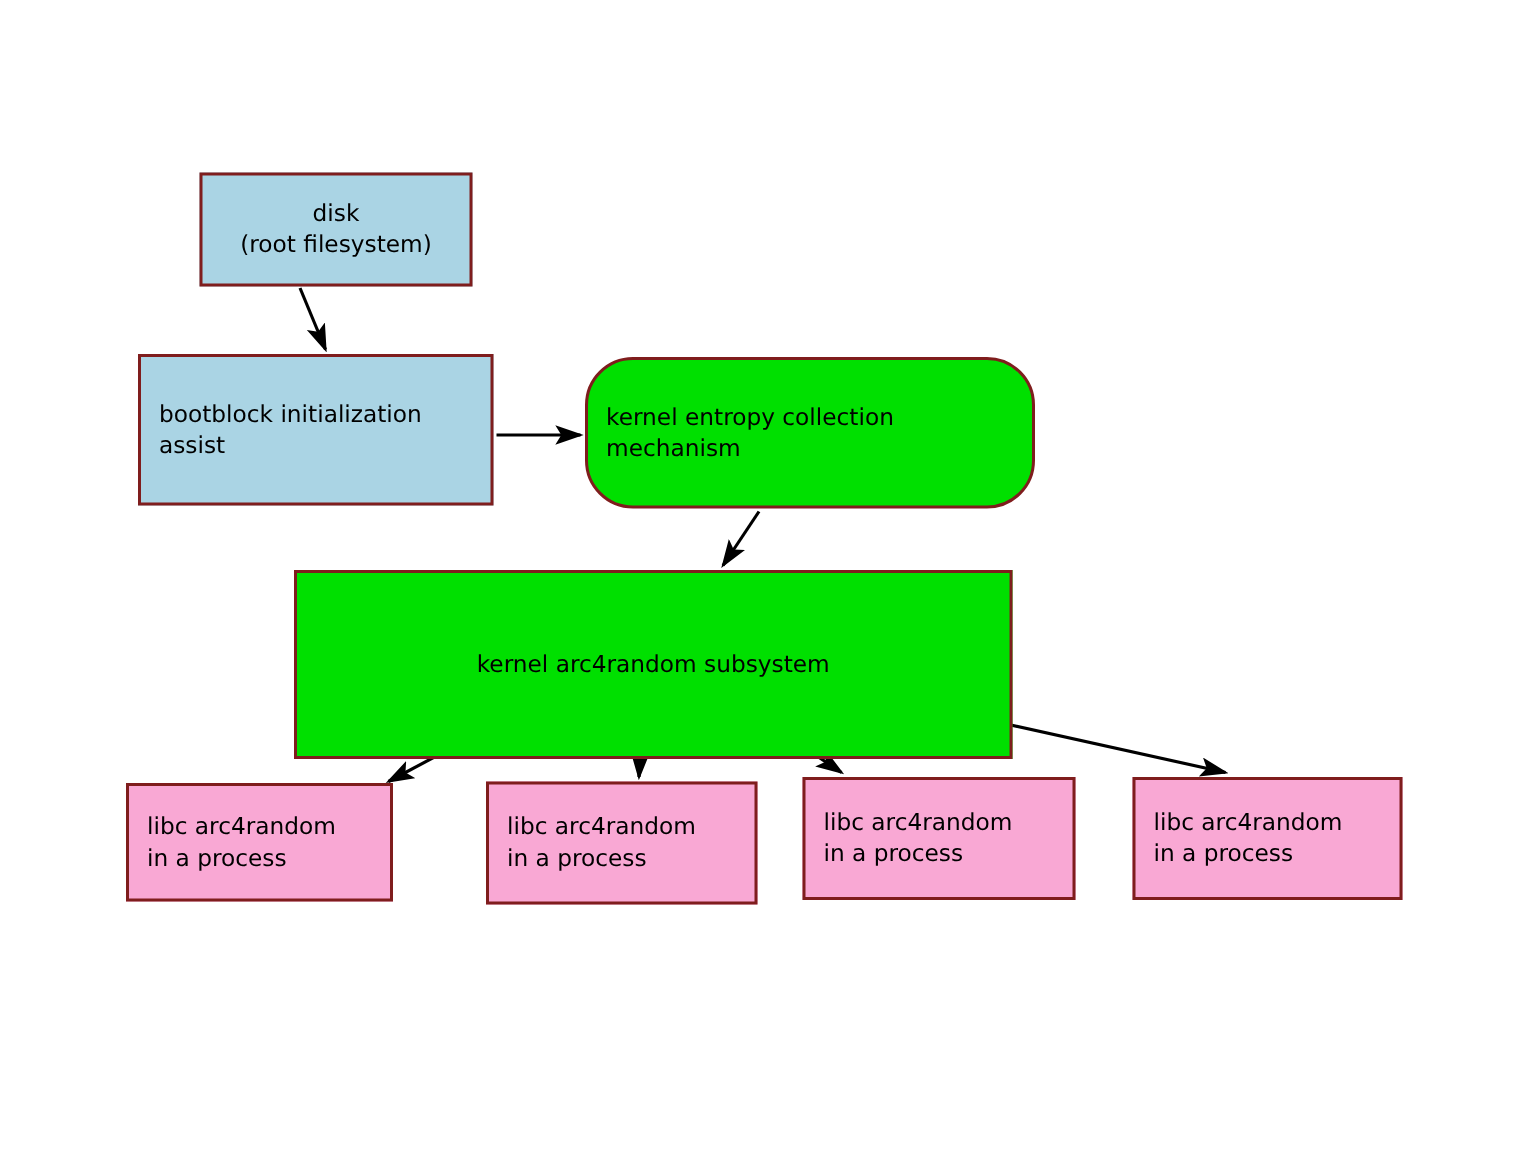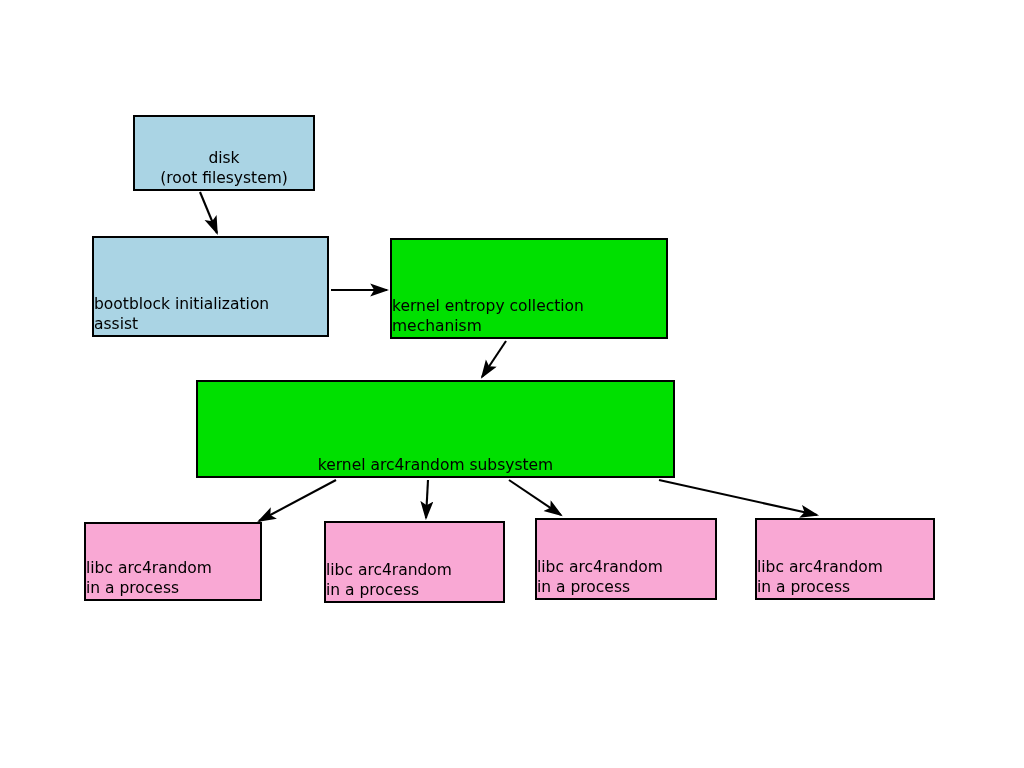--- a/index.html
+++ b/index.html
@@ -37,34 +37,34 @@
     font-family: "DejaVu Sans", sans-serif;
     font-weight: bold;
     font-size: 27px;
     letter-spacing: 1.2px;
     color: #000000;
     white-space: pre;
   }
   .node {
     position: absolute;
     box-sizing: border-box;
-    border: 2px solid #000000;
+    border: 2px solid #7f1d1d;
     color: #000000;
     font-size: 15.5px;
     line-height: 1.33;
     display: flex;
     flex-direction: column;
-    justify-content: flex-end;
+    justify-content: center;
     white-space: pre-line;
   }
   .node.fill-blue  { background: #aad4e4; }
   .node.fill-green { background: #00e000; }
   .node.fill-orange{ background: #f9a8d4; }
   .node.align-center { align-items: center; text-align: center; }
-  .node.align-left   { align-items: flex-start; text-align: left; padding-left: 0; }
+  .node.align-left   { align-items: flex-start; text-align: left; padding-left: 12px; }
   .node .label { display: block; }
 </style>
 </head>
 <body>
 
 <div id="canvas">
 
 
   <svg id="edges" viewBox="0 0 1024 768" width="1024" height="768" xmlns="http://www.w3.org/2000/svg">
     <defs>
@@ -81,23 +81,23 @@
         <line x1="509" y1="480" x2="561" y2="515" marker-end="url(#arrowhead)"></line>
         <line x1="659" y1="480" x2="817" y2="515" marker-end="url(#arrowhead)"></line>
       </g>
   </svg>
 
   <div id="node-layer">
       <div class="node fill-blue align-center" style="left: 133px; top: 115px; width: 182px; height: 76px;"><span class="label">disk
 (root filesystem)</span></div>
       <div class="node fill-blue align-left" style="left: 92px; top: 236px; width: 237px; height: 101px;"><span class="label">bootblock initialization
 assist</span></div>
-      <div class="node fill-green align-left" style="left: 390px; top: 238px; width: 278px; height: 101px;"><span class="label">kernel entropy collection
+      <div class="node fill-green align-left" style="left: 390px; top: 238px; width: 300px; height: 101px; border-radius: 32px;"><span class="label">kernel entropy collection
 mechanism</span></div>
-      <div class="node fill-green align-center" style="left: 196px; top: 380px; width: 479px; height: 98px;"><span class="label">kernel arc4random subsystem</span></div>
+      <div class="node fill-green align-center" style="left: 196px; top: 380px; width: 479px; height: 126px;"><span class="label">kernel arc4random subsystem</span></div>
       <div class="node fill-orange align-left" style="left: 84px; top: 522px; width: 178px; height: 79px;"><span class="label">libc arc4random
 in a process</span></div>
       <div class="node fill-orange align-left" style="left: 324px; top: 521px; width: 181px; height: 82px;"><span class="label">libc arc4random
 in a process</span></div>
       <div class="node fill-orange align-left" style="left: 535px; top: 518px; width: 182px; height: 82px;"><span class="label">libc arc4random
 in a process</span></div>
       <div class="node fill-orange align-left" style="left: 755px; top: 518px; width: 180px; height: 82px;"><span class="label">libc arc4random
 in a process</span></div>
     </div>
 

